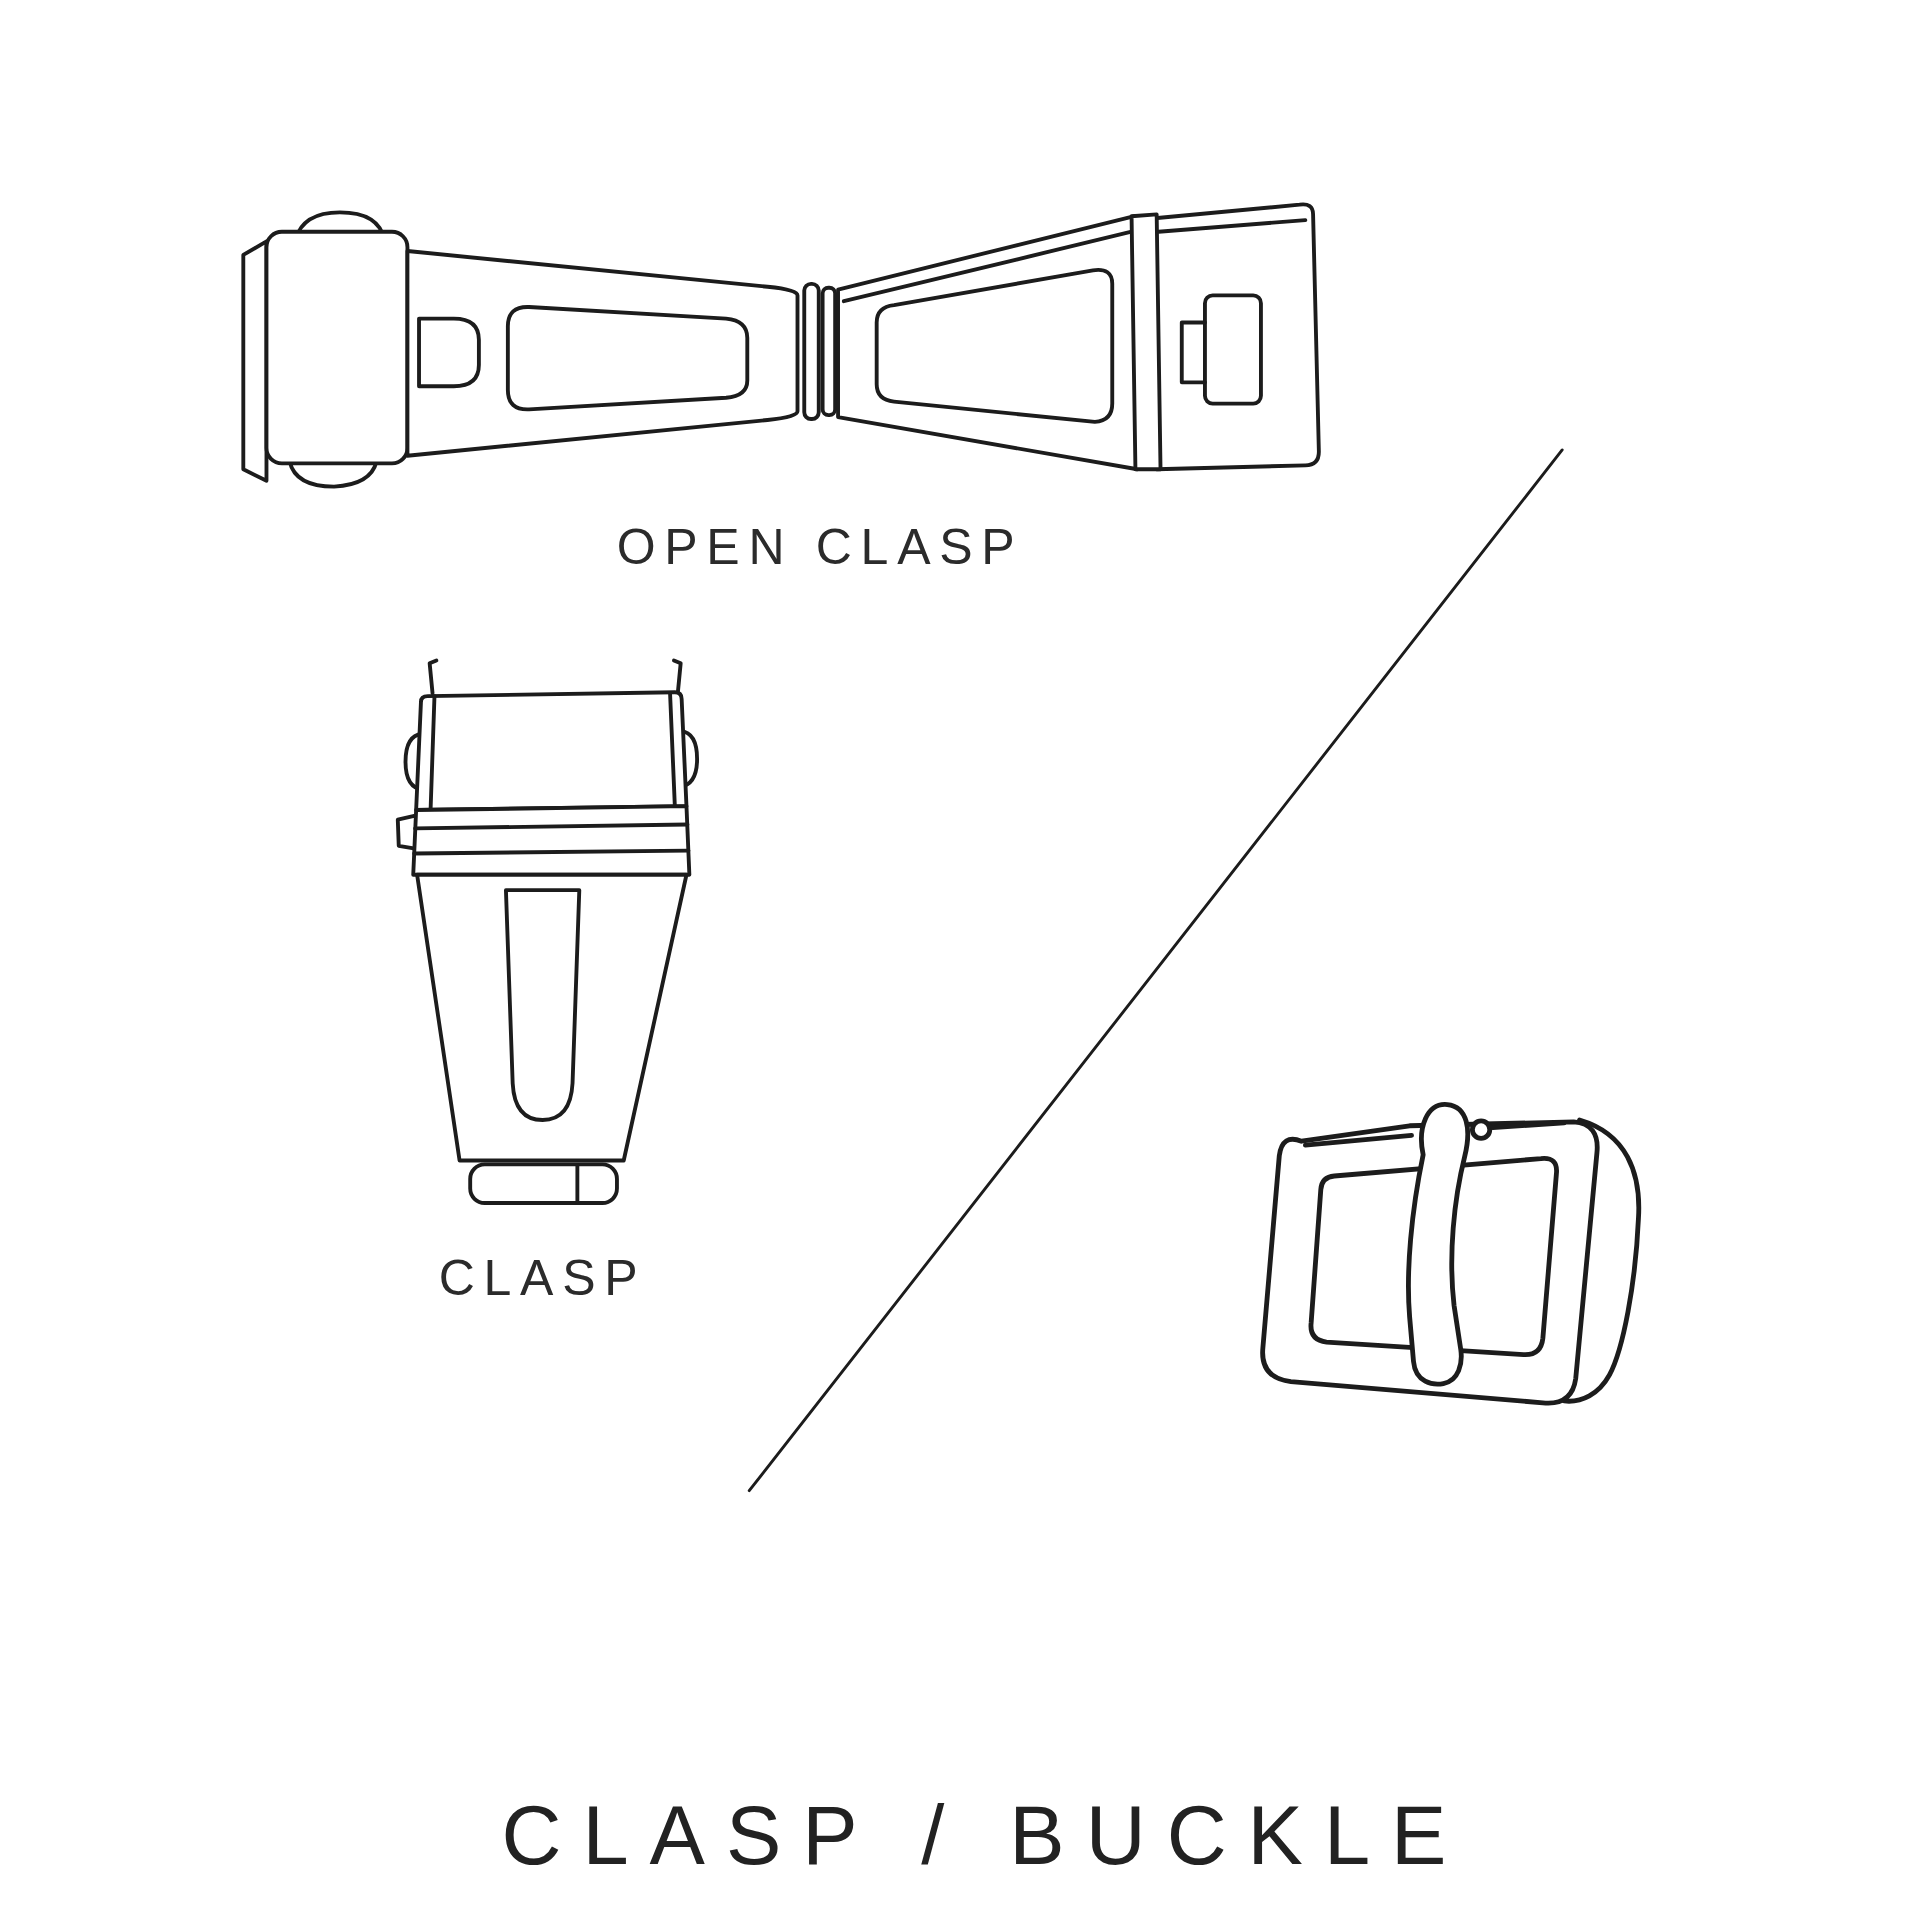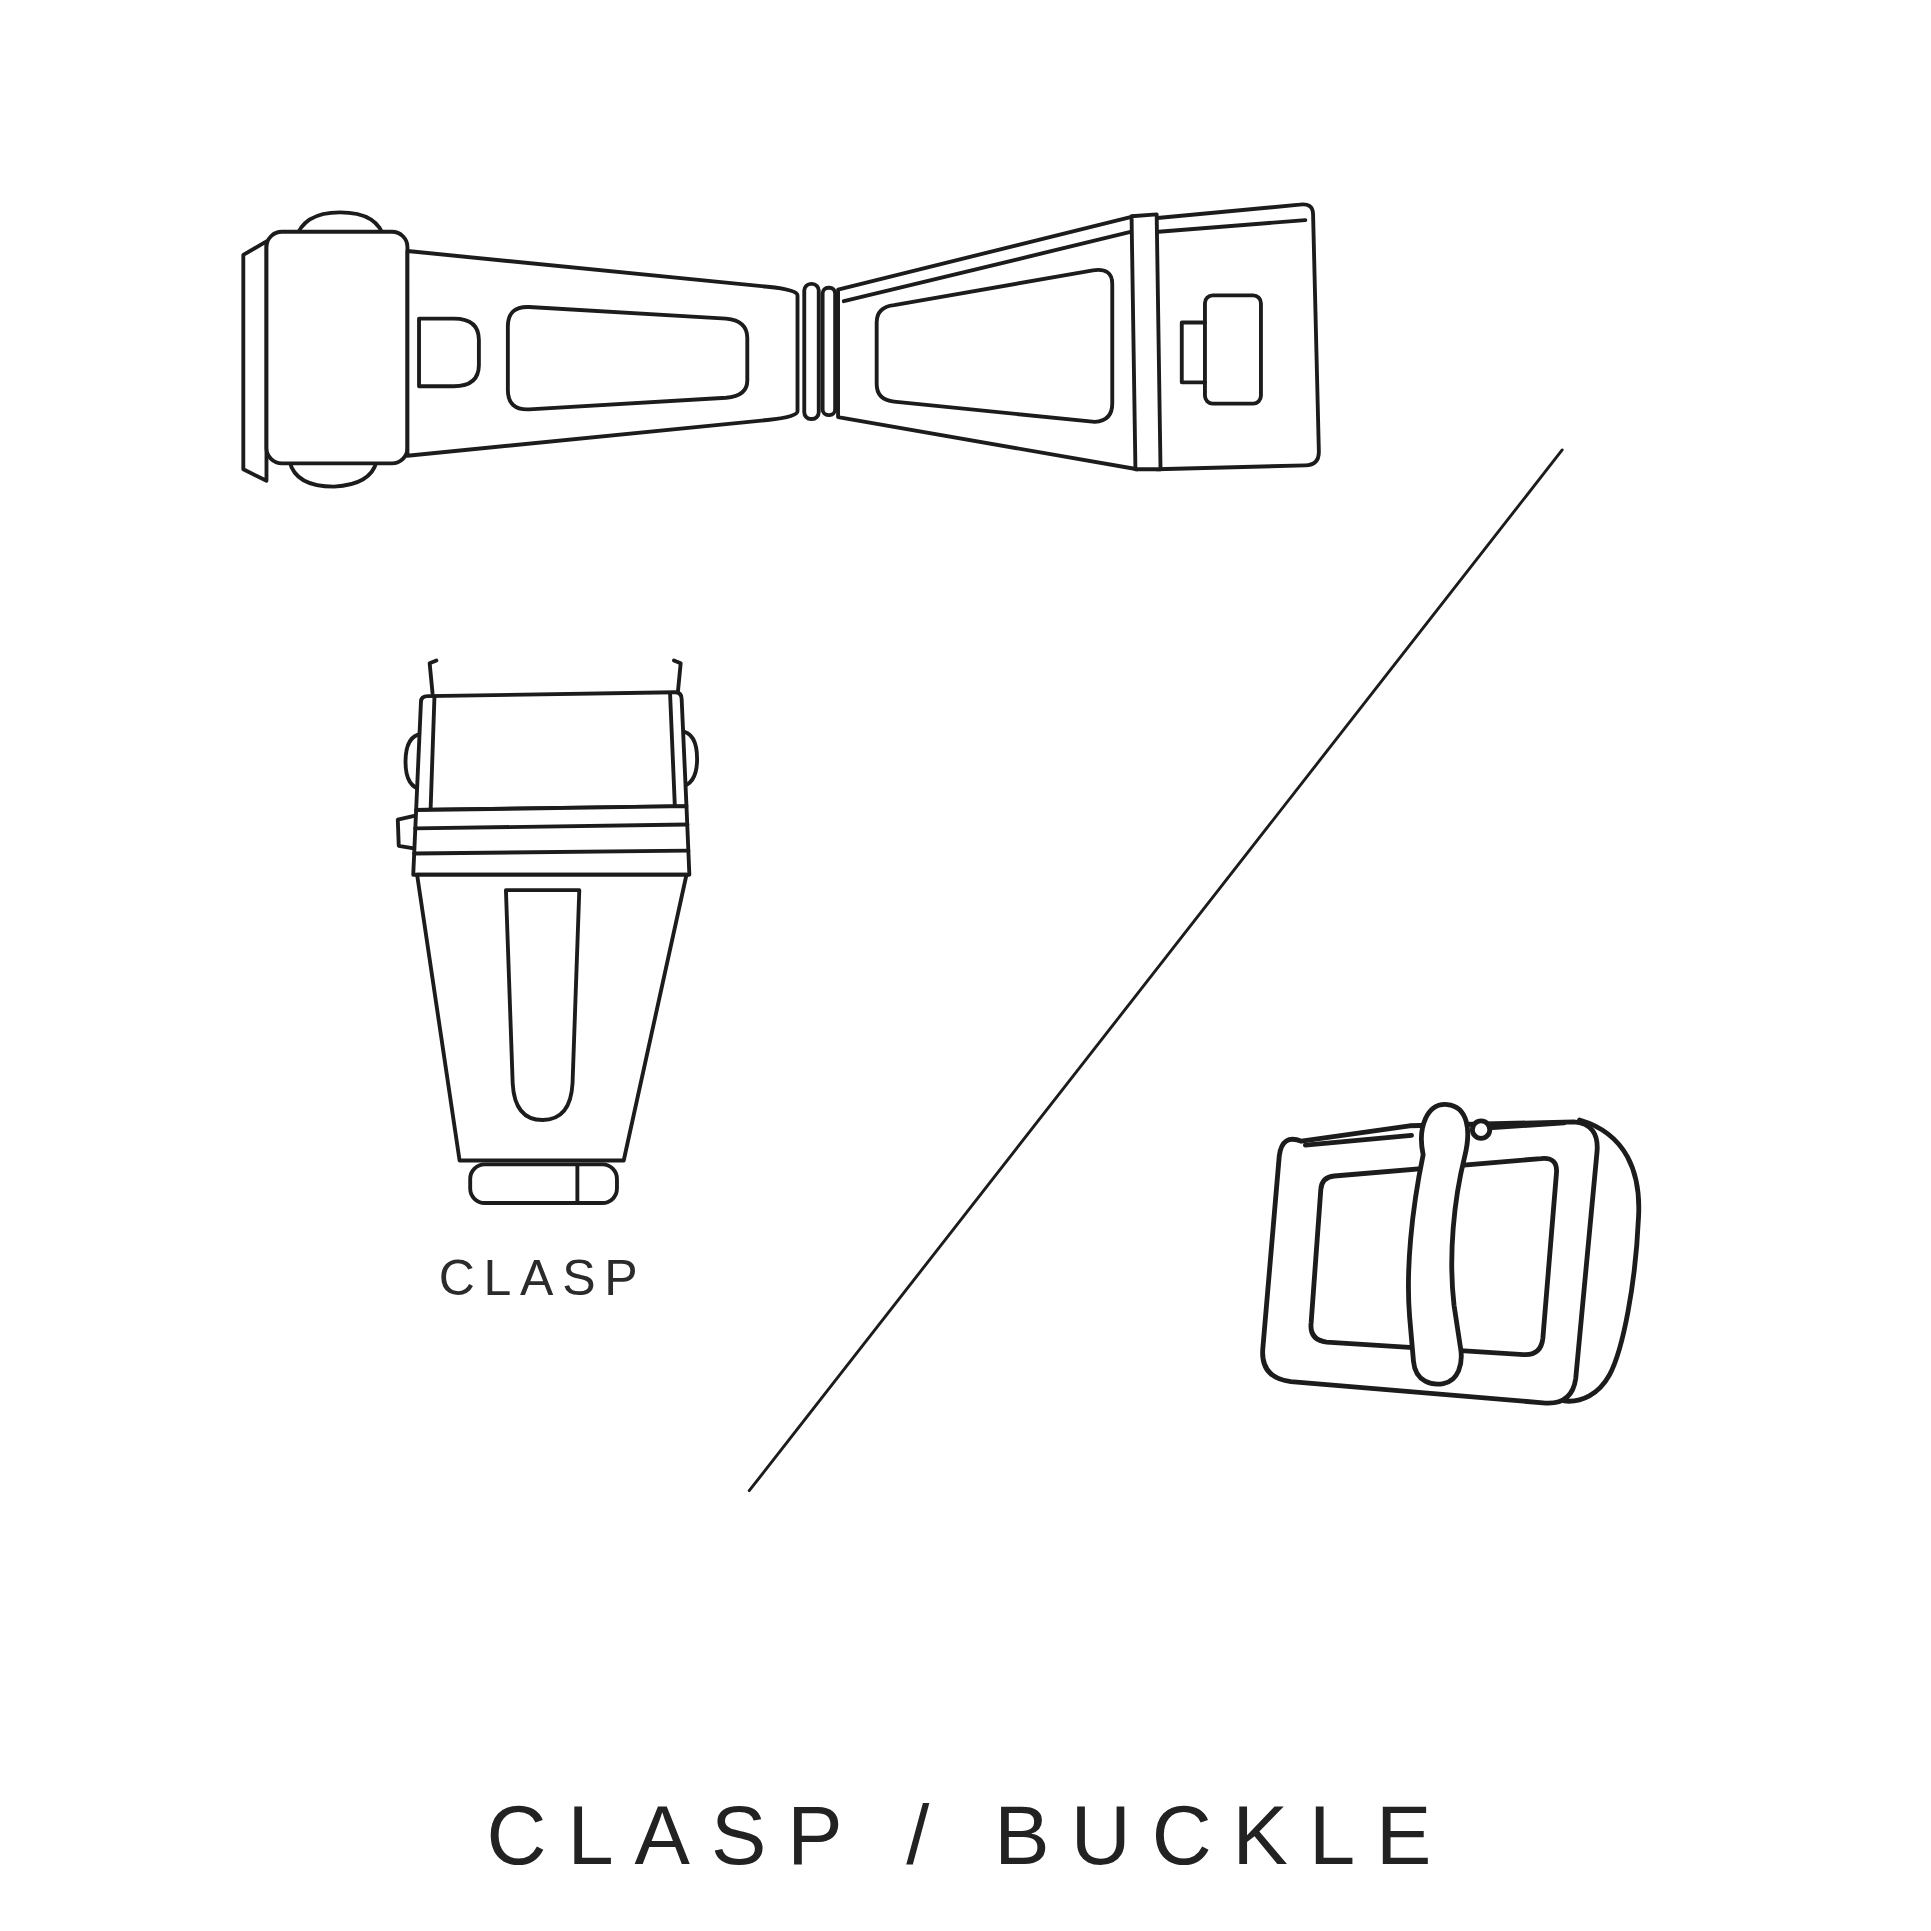--- a/index.html
+++ b/index.html
@@ -27,21 +27,21 @@
     font-size:50px;
     font-weight:400;
     letter-spacing:8.7px;
     text-align:center;
     white-space:nowrap;
   }
   .label-open{left:434px;top:518px;width:772px;}
   .label-closed{left:253px;top:1249px;width:579px;}
   .title{
     position:absolute;
-    left:197px;top:1788px;width:1545px;
+    left:212px;top:1788px;width:1545px;
     text-align:center;
     color:#222222;
     font-size:83px;
     font-weight:300;
     letter-spacing:21px;
     white-space:nowrap;
   }
 </style>
 </head>
 <body>
@@ -121,19 +121,20 @@
       <path class="w thick" d="M1382,1218 L1596,1200 Q1614,1198 1612,1216 L1598,1386 Q1596,1404 1578,1403 L1374,1390 Q1356,1388 1358,1370 L1368,1232 Q1369,1219 1382,1218 Z"></path>
 
       <path class="thick" d="M1352,1186 L1462,1176"></path>
       <circle class="w thick" cx="1534" cy="1170" r="9"></circle>
       <path class="thick" d="M1546,1168 L1620,1163"></path>
 
       <path class="w thick" d="M1474,1196 C1462,1254 1456,1316 1460,1364 L1464,1410 C1466,1432 1484,1435 1495,1433 C1511,1430 1515,1412 1513,1398 L1506,1352 C1500,1300 1506,1242 1517,1198 C1524,1170 1520,1146 1499,1144 C1478,1142 1468,1168 1474,1196 Z"></path>
     </g>
   </svg>
 
+  <div class="label label-open">OPEN CLASP</div>
 
   <div class="label label-closed">CLASP</div>
 
   <div class="title">CLASP / BUCKLE</div>
 
 </div>
 
 
 </body></html>

